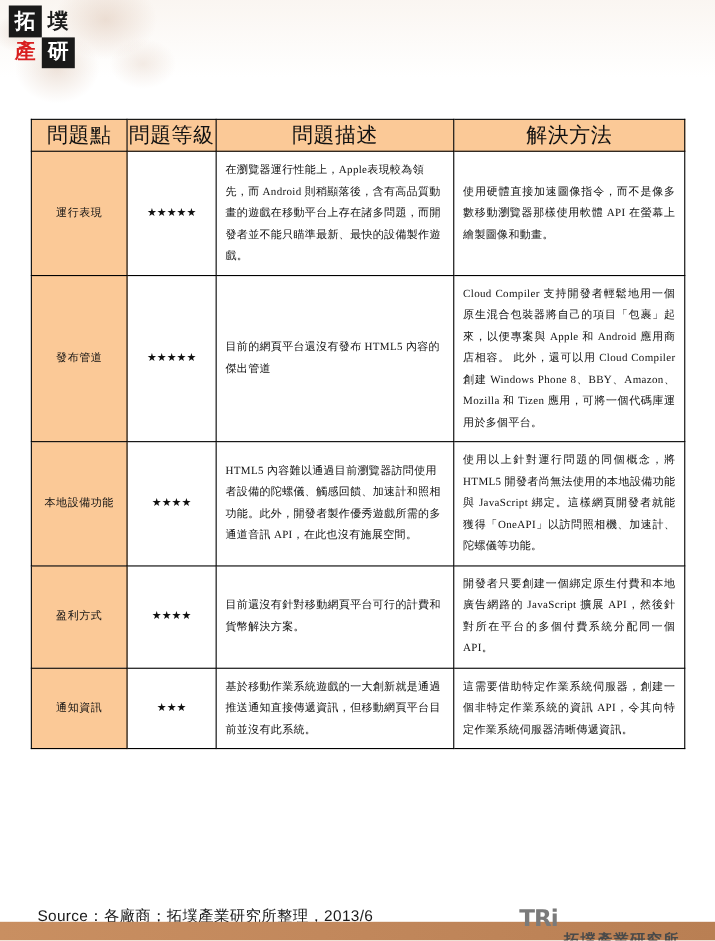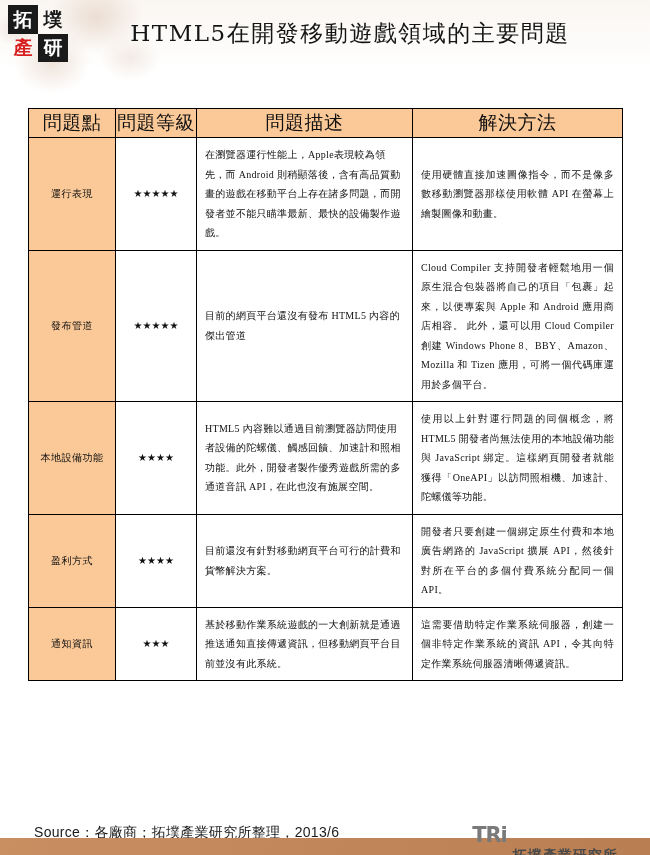--- a/index.html
+++ b/index.html
@@ -198,21 +198,20 @@
   <div class="header-texture"></div>
 
   <div class="brand-logo">
     <div class="cell c-tuo">拓</div>
     <div class="cell c-pu">墣</div>
     <div class="cell c-chan">產</div>
     <div class="cell c-yan">研</div>
   </div>
 
   <div class="title-block">
-    <div class="title-line">HTML5在開發移動遊戲領域的主要問題</div>
   </div>
 </div>
 
 <div class="table-wrap">
   <table class="issues">
     <colgroup>
       <col class="c1">
         <col class="c2">
         <col class="c3">
         <col class="c4">

